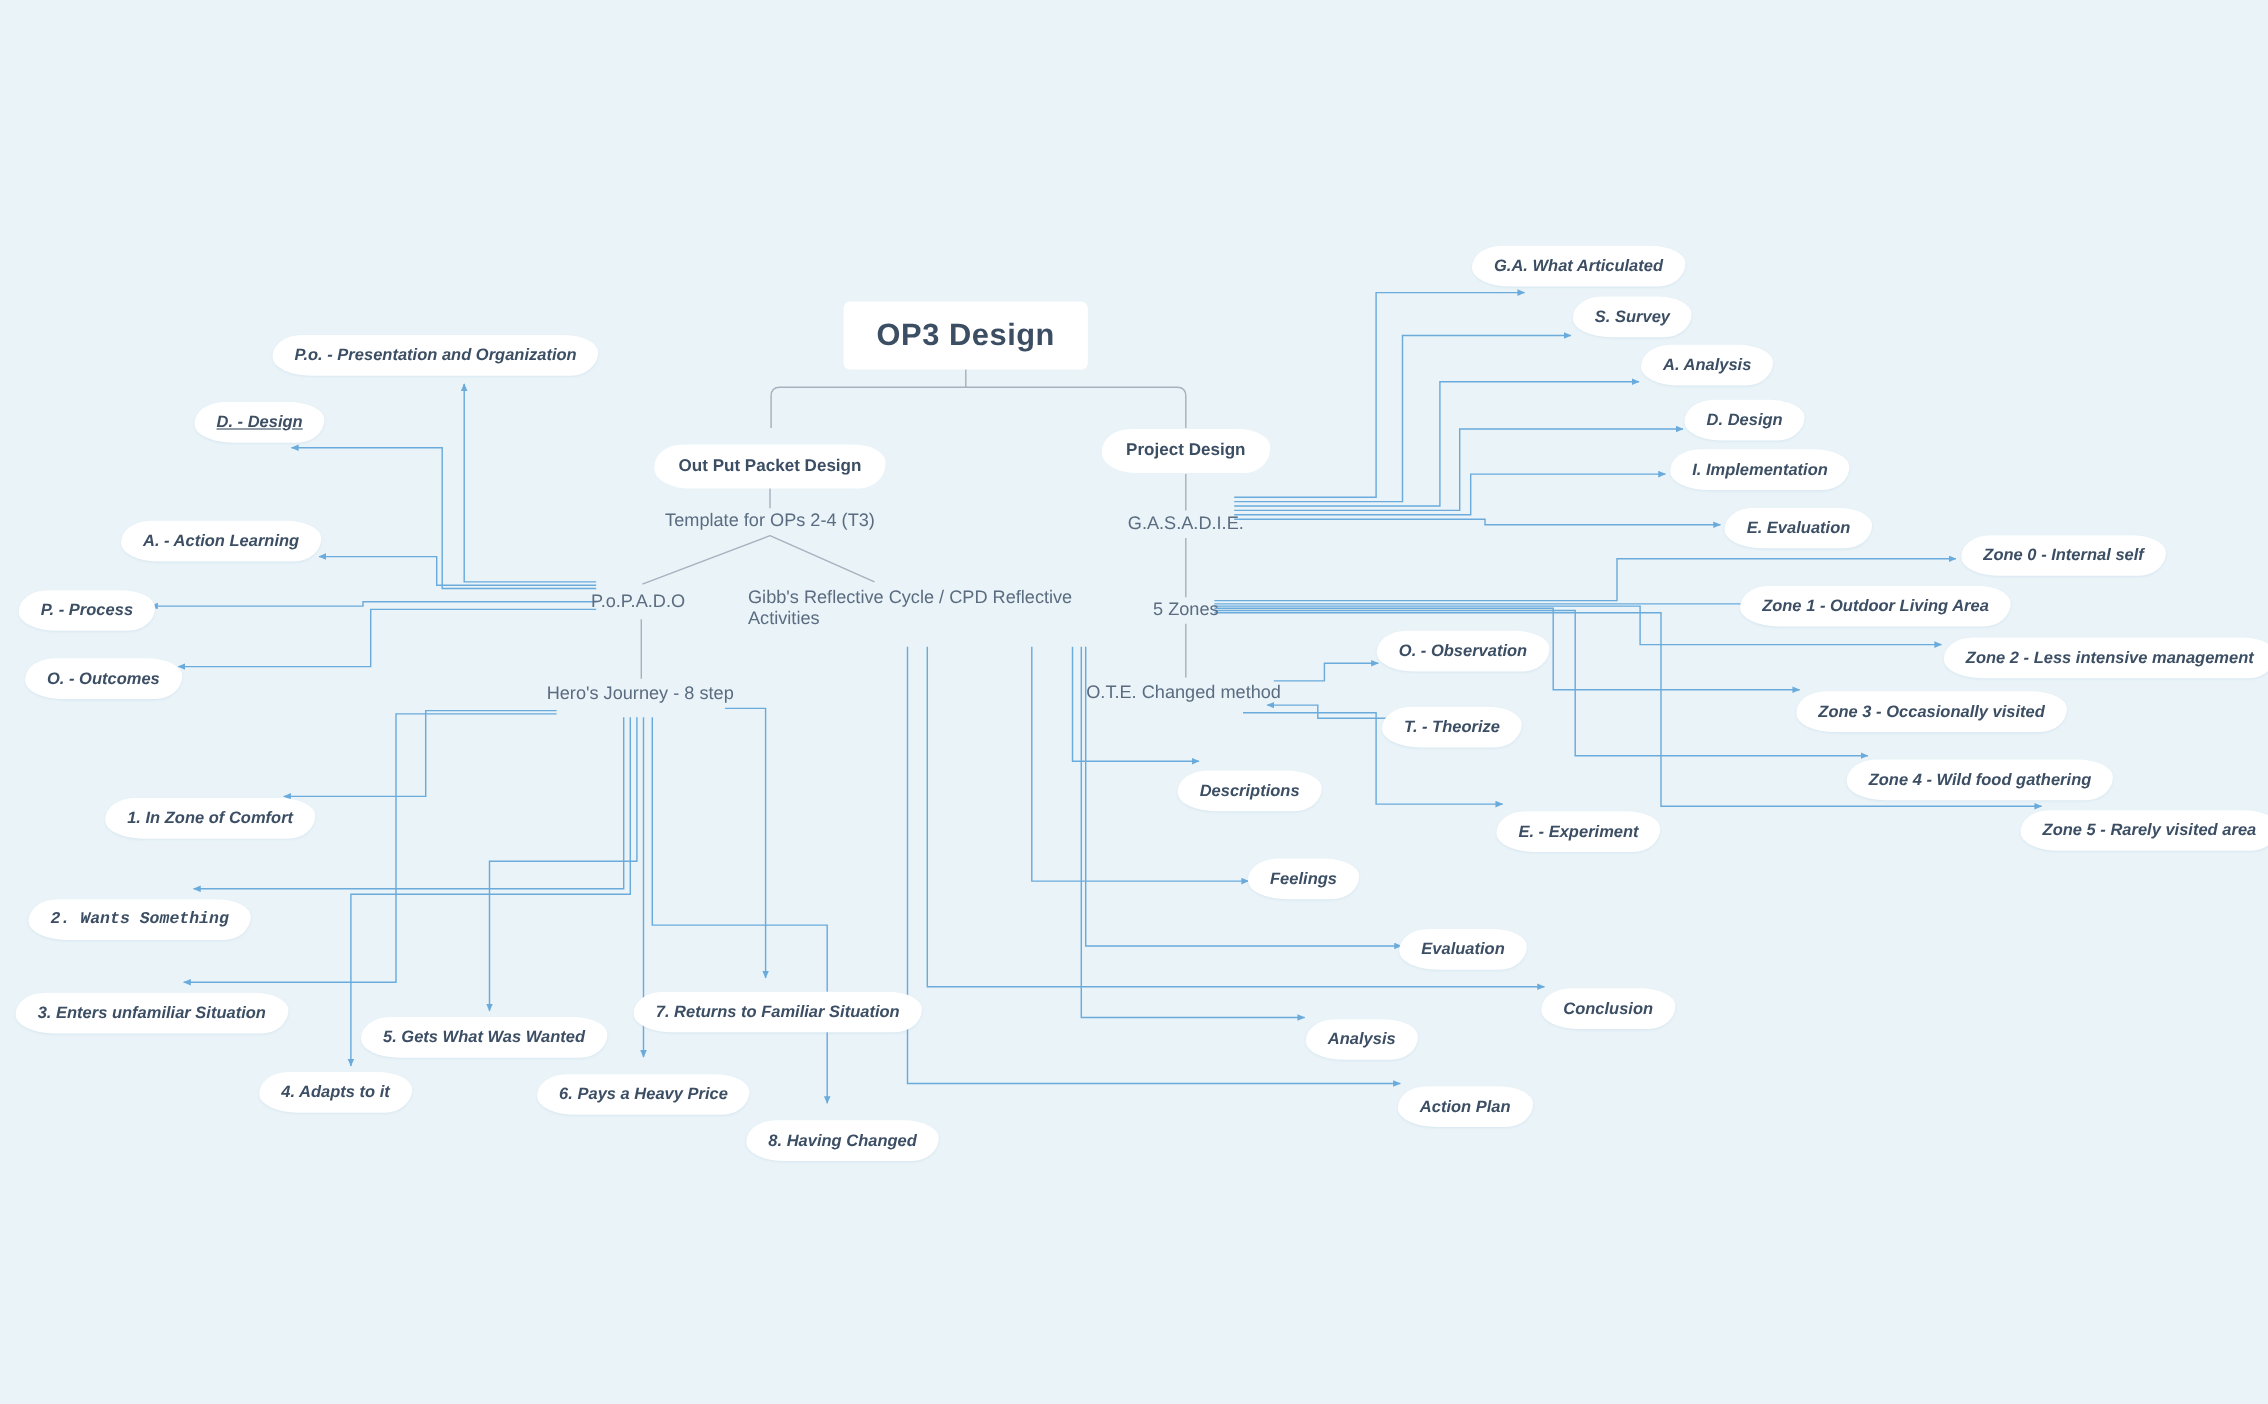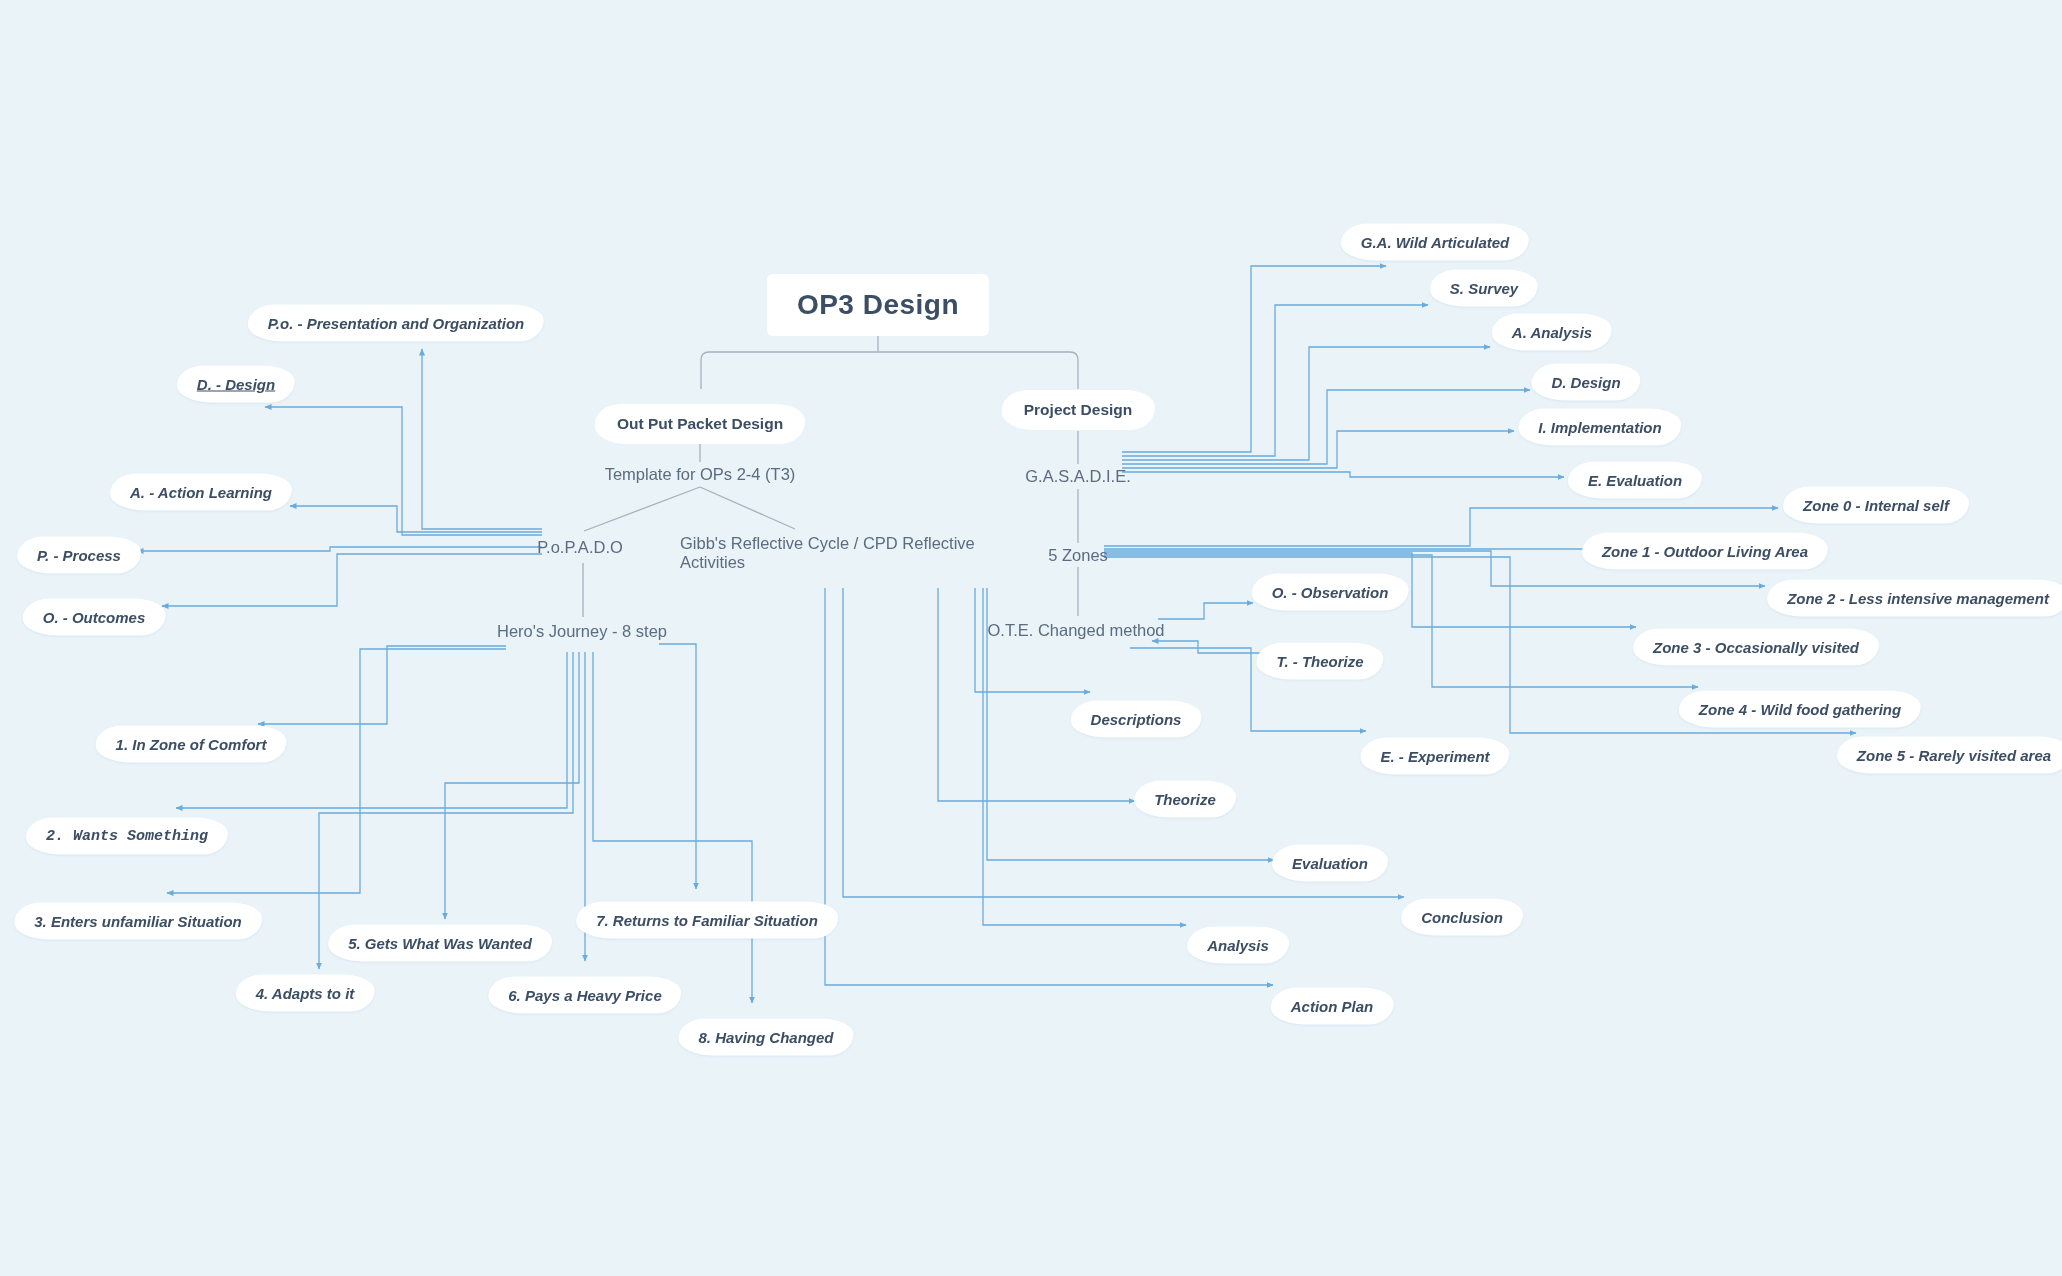--- a/index.html
+++ b/index.html
@@ -112,38 +112,38 @@
 
   <div class="node bubble" style="left:191px;top:744px;">1. In Zone of Comfort</div>
   <div class="node bubble" style="left:127px;top:836px;font-family:Liberation Mono, monospace;">2. Wants Something</div>
   <div class="node bubble" style="left:138px;top:921px;">3. Enters unfamiliar Situation</div>
   <div class="node bubble" style="left:305px;top:993px;">4. Adapts to it</div>
   <div class="node bubble" style="left:440px;top:943px;">5. Gets What Was Wanted</div>
   <div class="node bubble" style="left:585px;top:995px;">6. Pays a Heavy Price</div>
   <div class="node bubble" style="left:707px;top:920px;">7. Returns to Familiar Situation</div>
   <div class="node bubble" style="left:766px;top:1037px;">8. Having Changed</div>
 
-  <div class="node bubble" style="left:1435px;top:242px;">G.A. Wild Articulated</div>
+  <div class="node bubble" style="left:1435px;top:242px;">G.A. What Articulated</div>
   <div class="node bubble" style="left:1484px;top:288px;">S. Survey</div>
   <div class="node bubble" style="left:1552px;top:332px;">A. Analysis</div>
   <div class="node bubble" style="left:1586px;top:382px;">D. Design</div>
   <div class="node bubble" style="left:1600px;top:427px;">I. Implementation</div>
   <div class="node bubble" style="left:1635px;top:480px;">E. Evaluation</div>
 
   <div class="node bubble" style="left:1876px;top:505px;">Zone 0 - Internal self</div>
   <div class="node bubble" style="left:1705px;top:551px;">Zone 1 - Outdoor Living Area</div>
   <div class="node bubble" style="left:1918px;top:598px;">Zone 2 - Less intensive management</div>
   <div class="node bubble" style="left:1756px;top:647px;">Zone 3 - Occasionally visited</div>
   <div class="node bubble" style="left:1800px;top:709px;">Zone 4 - Wild food gathering</div>
   <div class="node bubble" style="left:1954px;top:755px;">Zone 5 - Rarely visited area</div>
 
   <div class="node bubble" style="left:1330px;top:592px;">O. - Observation</div>
   <div class="node bubble" style="left:1320px;top:661px;">T. - Theorize</div>
   <div class="node bubble" style="left:1435px;top:756px;">E. - Experiment</div>
 
   <div class="node bubble" style="left:1136px;top:719px;">Descriptions</div>
-  <div class="node bubble" style="left:1185px;top:799px;">Theorize</div>
+  <div class="node bubble" style="left:1185px;top:799px;">Feelings</div>
   <div class="node bubble" style="left:1330px;top:863px;">Evaluation</div>
   <div class="node bubble" style="left:1238px;top:945px;">Analysis</div>
   <div class="node bubble" style="left:1462px;top:917px;">Conclusion</div>
   <div class="node bubble" style="left:1332px;top:1006px;">Action Plan</div>
 
 </div>
 
 </body></html>

